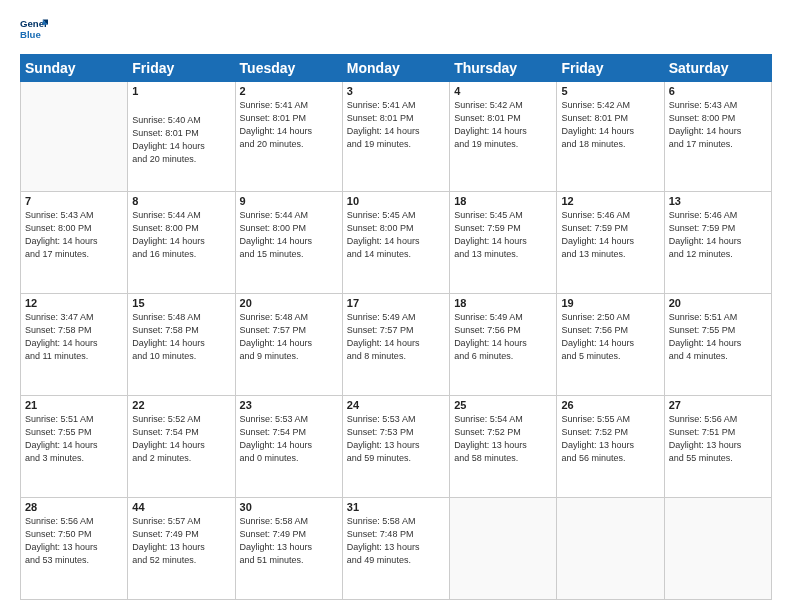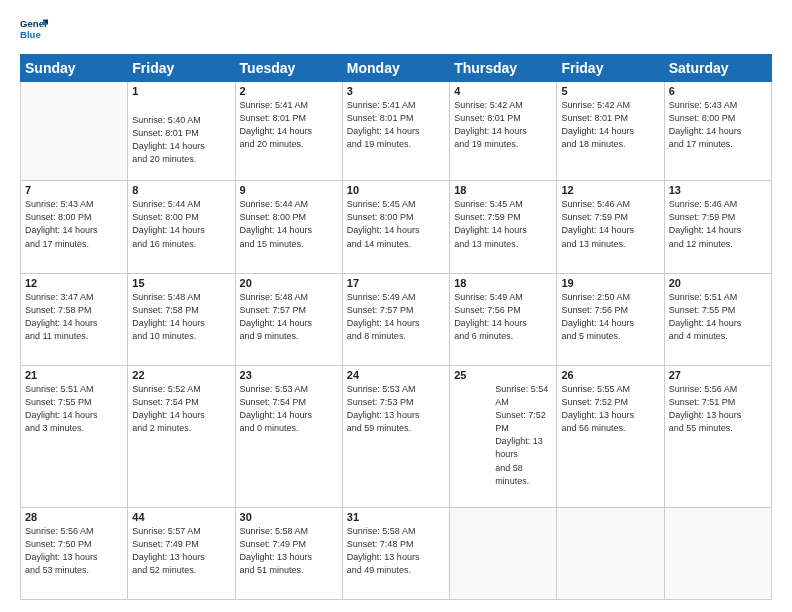--- a/index.html
+++ b/index.html
@@ -290,21 +290,21 @@
           </td>
           <td>
             <span class="day-num">24</span>
             <div class="day-info" style="white-space: pre-line;">Sunrise: 5:53 AM
 Sunset: 7:53 PM
 Daylight: 13 hours
 and 59 minutes.</div>
           </td>
           <td>
             <span class="day-num">25</span>
-            <div class="day-info" style="white-space: pre-line; margin-left: 41px;">Sunrise: 5:54 AM
+            <div class="day-info" style="white-space: pre-line;">Sunrise: 5:54 AM
 Sunset: 7:52 PM
 Daylight: 13 hours
 and 58 minutes.</div>
           </td>
           <td>
             <span class="day-num">26</span>
             <div class="day-info" style="white-space: pre-line;">Sunrise: 5:55 AM
 Sunset: 7:52 PM
 Daylight: 13 hours
 and 56 minutes.</div>

